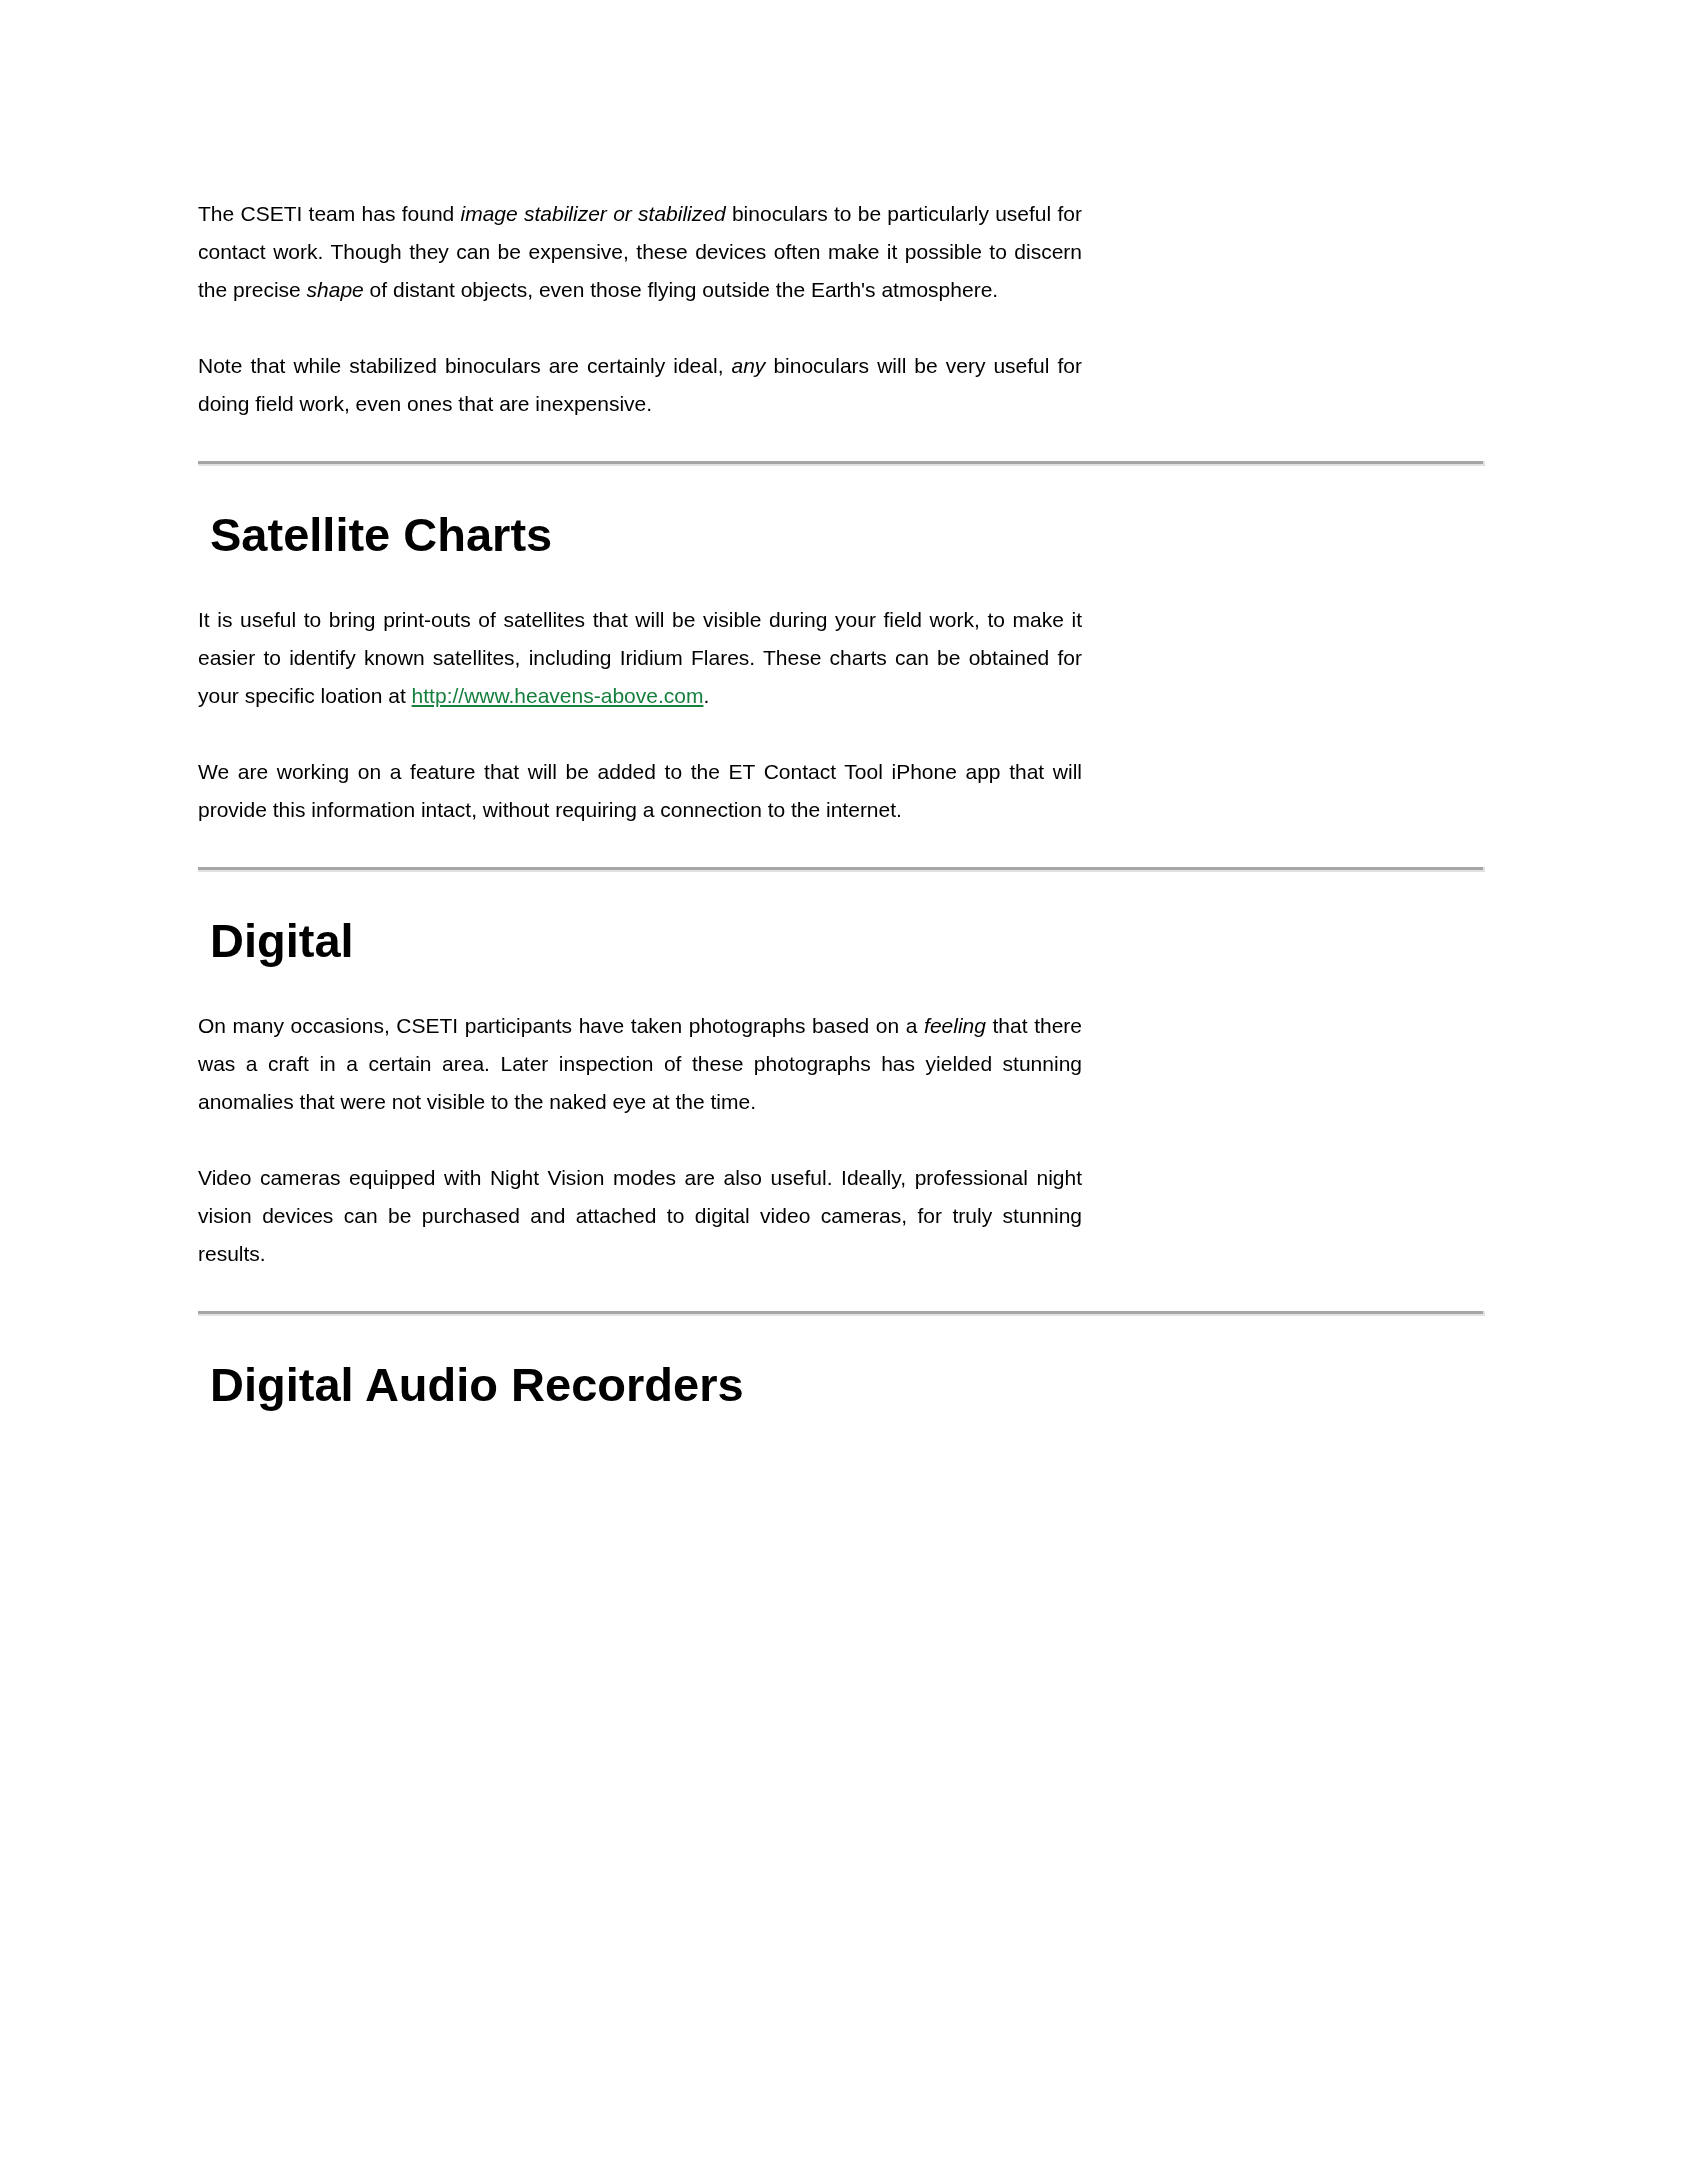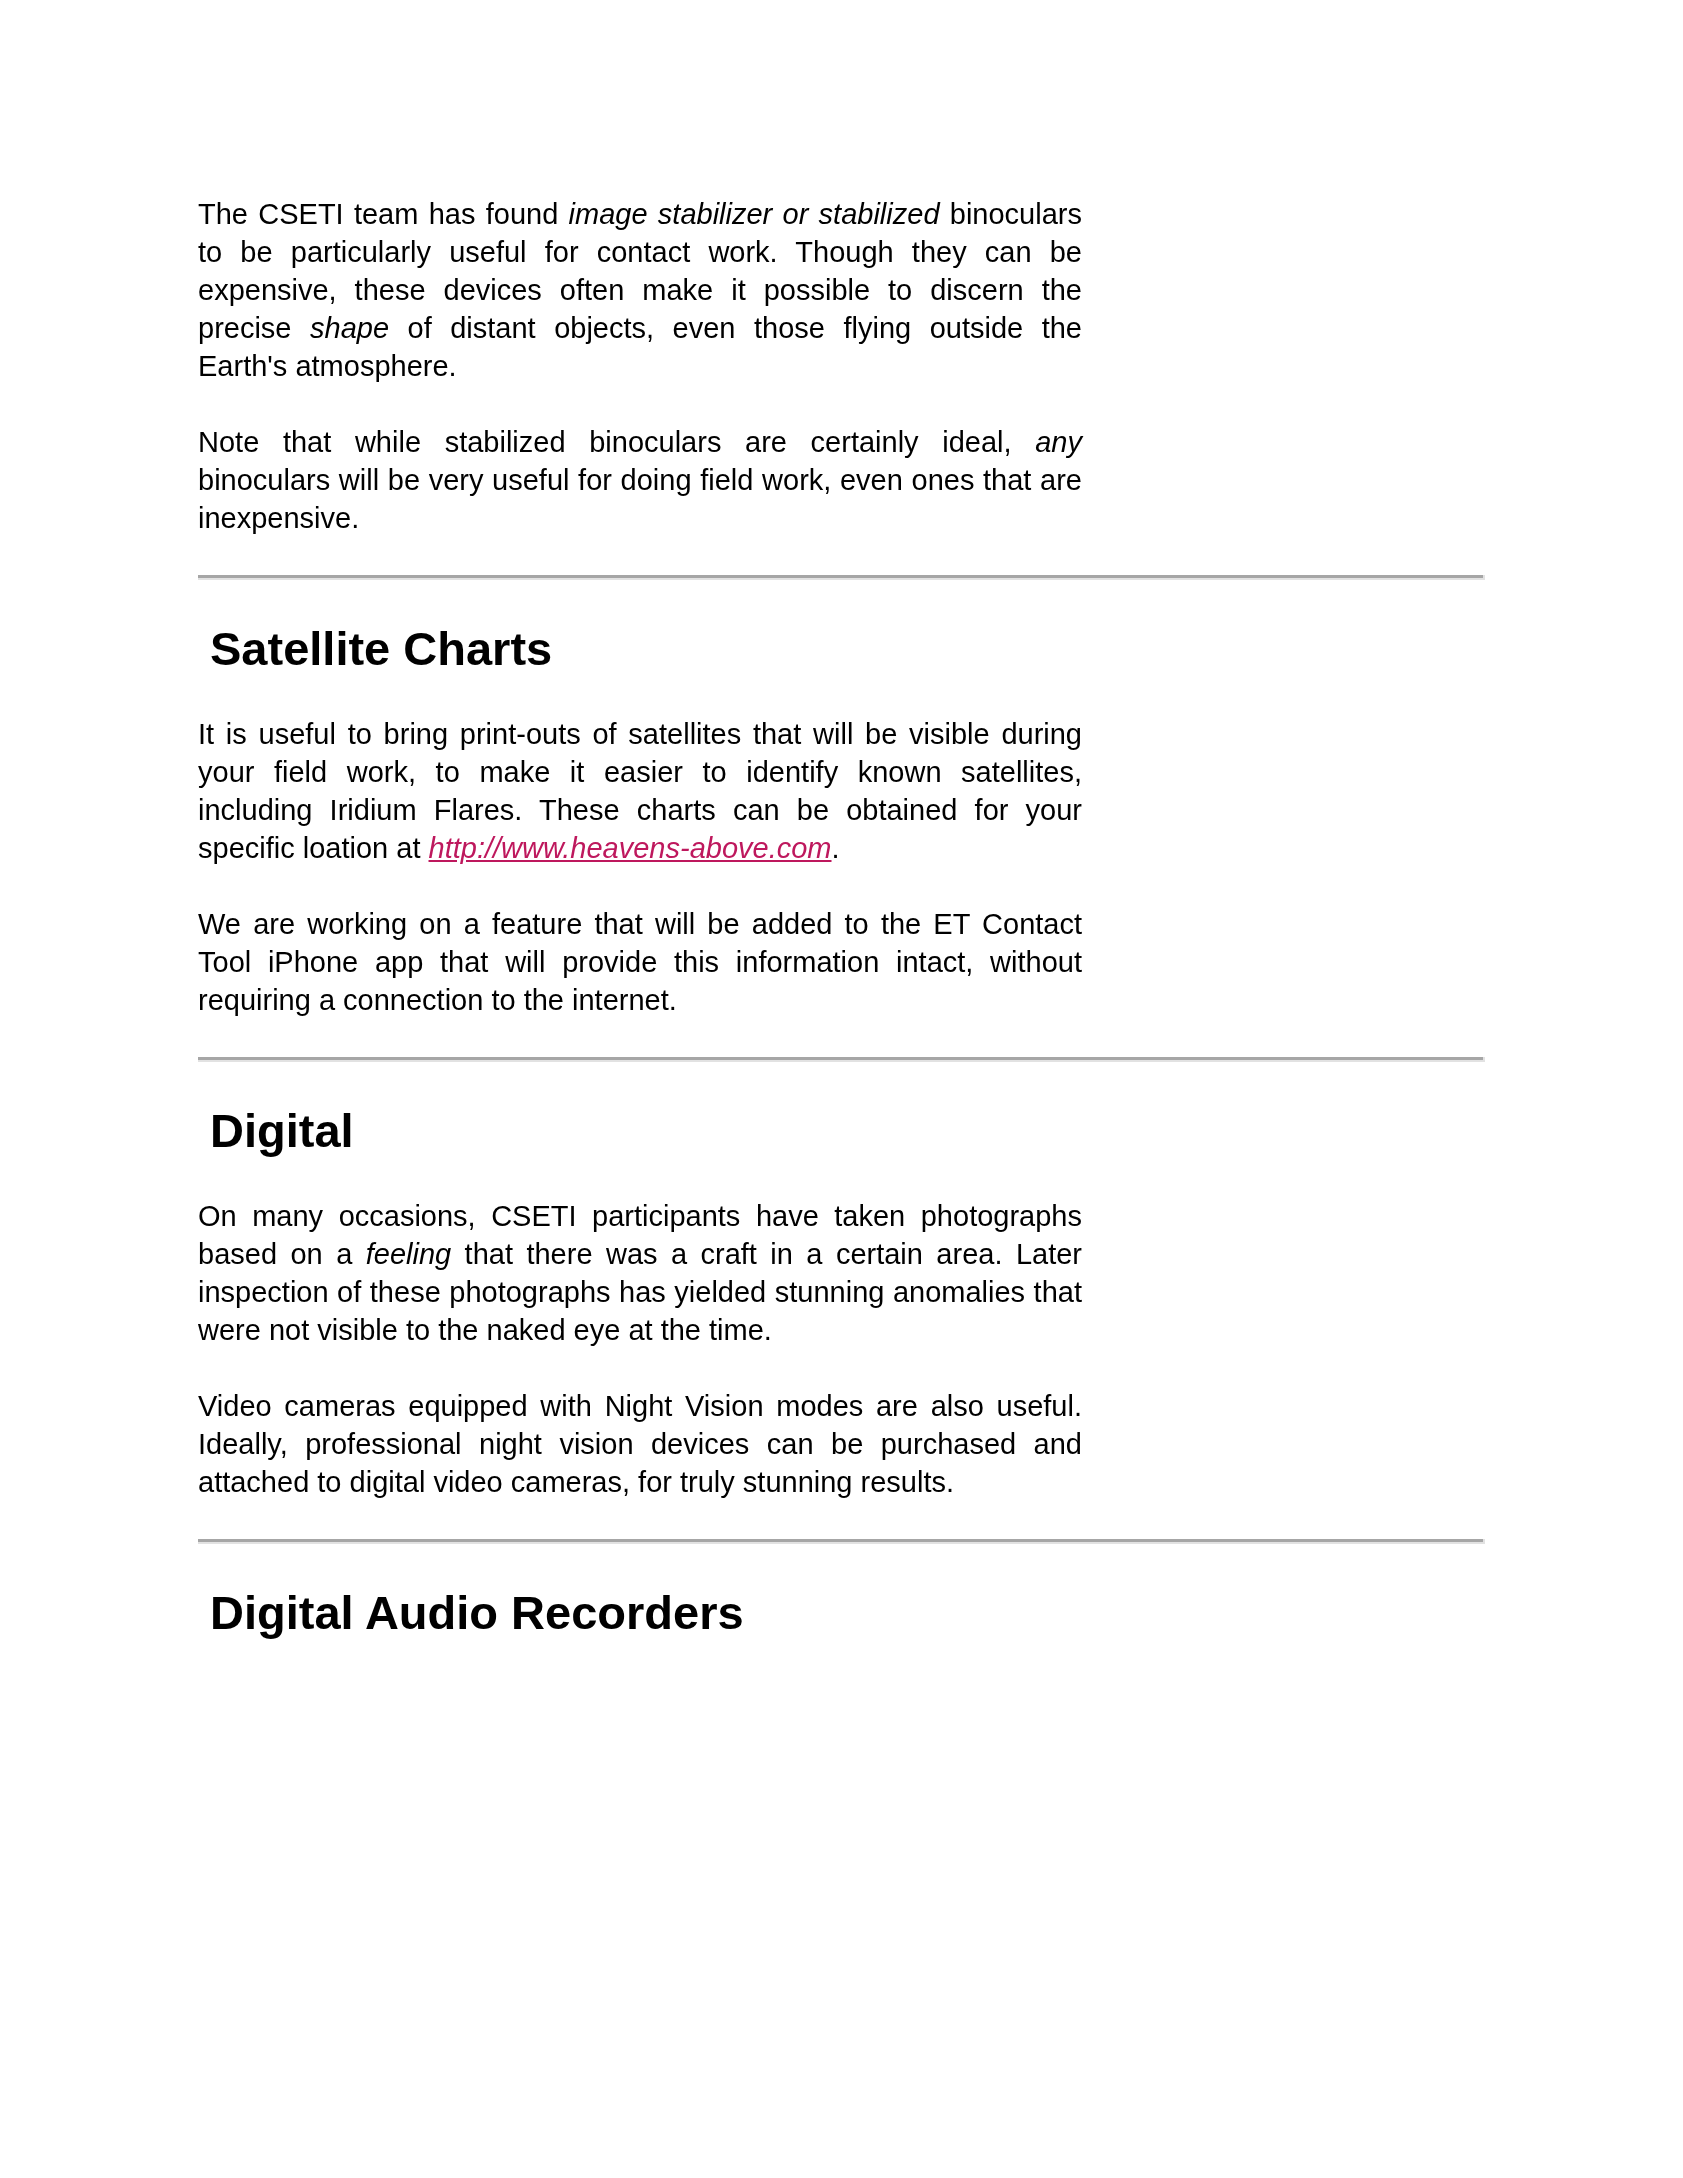--- a/index.html
+++ b/index.html
@@ -17,34 +17,33 @@
     overflow: hidden;
   }
   .content {
     position: absolute;
     left: 198px;
     top: 195px;
     width: 1287px;
   }
   .para {
     width: 884px;
-    font-size: 29px;
+    font-size: 21px;
     line-height: 38px;
     text-align: justify;
     margin: 0 0 38px 0;
     color: #000000;
   }
   .para .it {
     font-style: italic;
   }
   .para a {
-    color: #be185d;
+    color: #15803d;
     text-decoration: underline;
     cursor: pointer;
-    font-style: italic;
   }
   .heading {
     width: 1287px;
     font-size: 47px;
     line-height: 53px;
     font-weight: bold;
     margin: 0 0 40px 12px;
     color: #000000;
     letter-spacing: 0px;
   }

